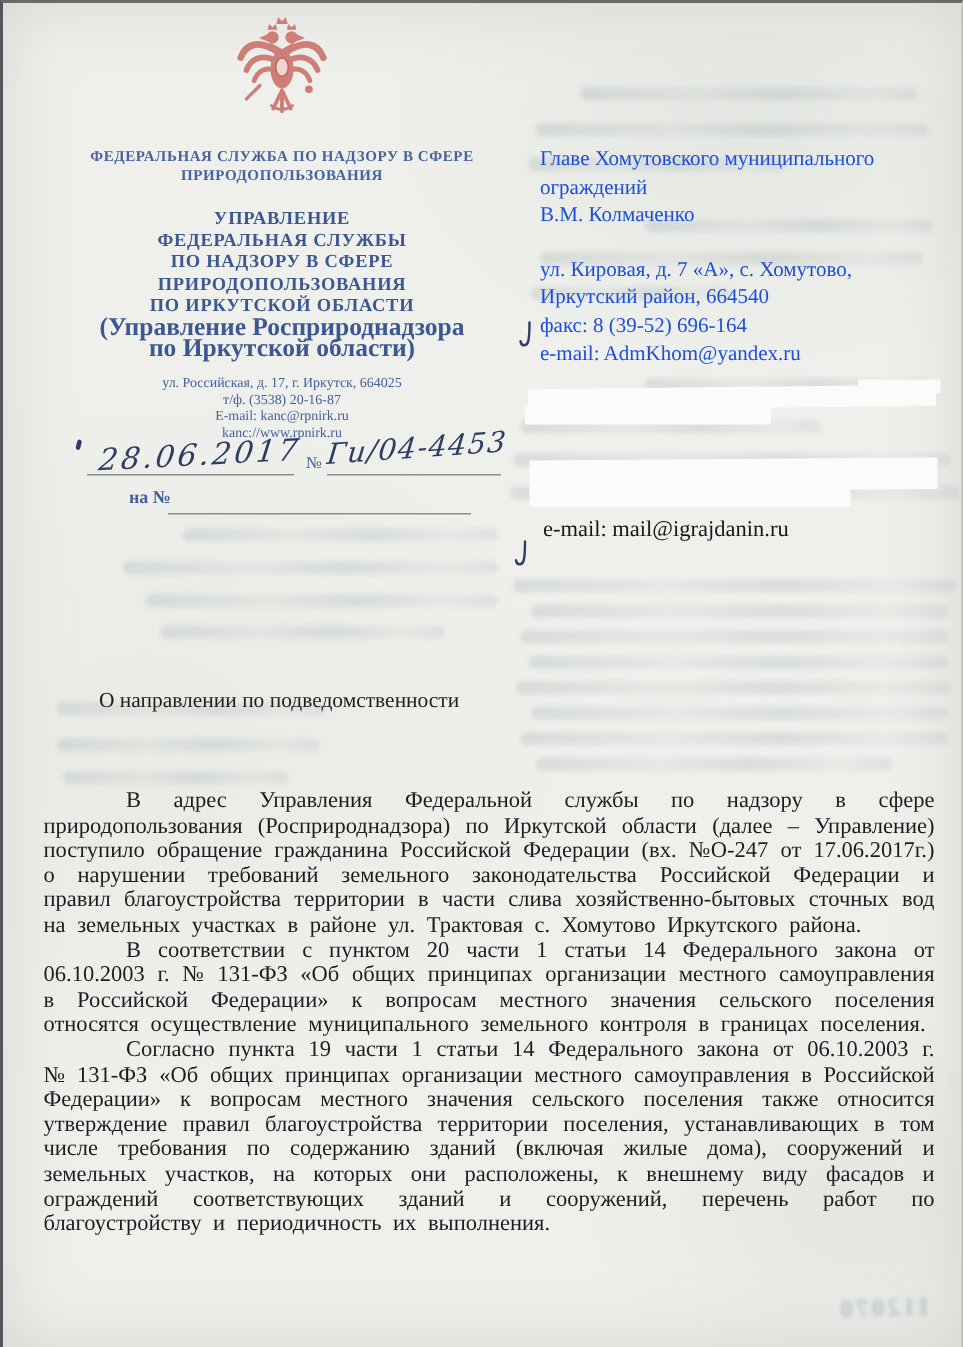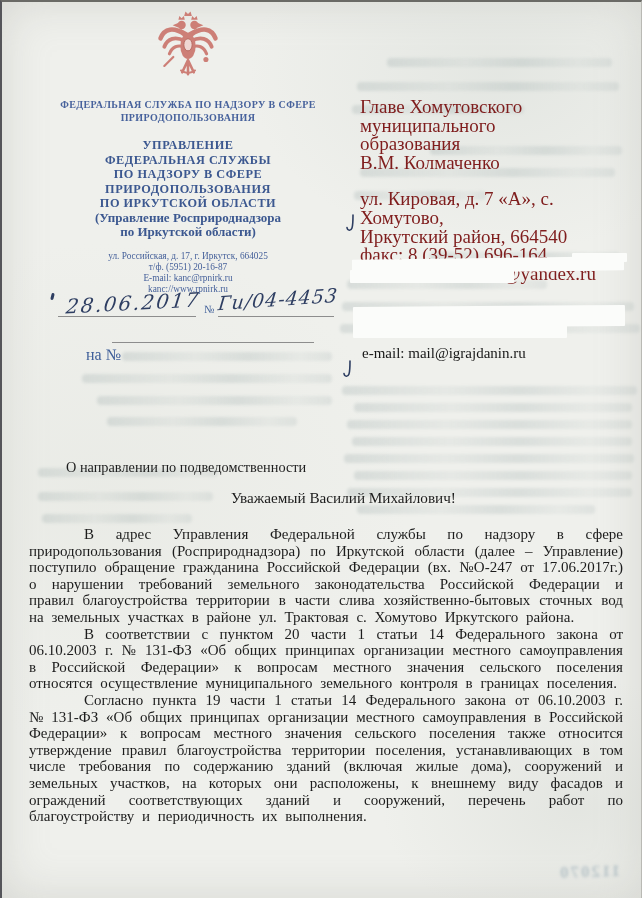--- a/index.html
+++ b/index.html
@@ -16,35 +16,35 @@
     background:
       radial-gradient(ellipse 420px 300px at 78% 8%, rgba(214,219,214,.45), transparent 60%),
       radial-gradient(ellipse 520px 420px at 15% 55%, rgba(228,230,224,.5), transparent 60%),
       radial-gradient(ellipse 300px 200px at 90% 90%, rgba(210,214,208,.4), transparent 65%);
   }
   
   .lh{position:absolute;left:28px;top:8px;width:316px;text-align:center;color:#3f5c95;z-index:3;}
   .emblem{display:block;margin:0 auto;}
   .agency-top{margin-top:12px;font-size:10px;line-height:13px;font-weight:bold;letter-spacing:.4px;color:#47629c;}
   .org-block{margin-top:14px;font-weight:bold;font-size:12.3px;line-height:14.6px;letter-spacing:.5px;color:#3c5890;}
-  .org-short{font-weight:bold;font-size:13px;line-height:14px;color:#3c5890;}
+  .org-short{font-weight:bold;font-size:17px;line-height:14px;color:#3c5890;}
   .contact{margin-top:12px;font-size:9.3px;line-height:11px;color:#45609a;}
   
   .hw{font-family:"DejaVu Serif",serif;font-style:italic;color:#2e3e62;z-index:4;position:absolute;white-space:nowrap;}
   .hw-date{left:64px;top:289px;font-size:20px;transform:rotate(-3deg) skewX(-10deg);letter-spacing:2px;}
   .hw-num{left:216px;top:286px;font-size:19px;transform:rotate(-4deg) skewX(-10deg);letter-spacing:1px;}
   .u-line{position:absolute;border-bottom:1.3px solid #8d8d8d;z-index:2;}
   .u-date{left:56px;top:314px;width:138px;}
   .u-num{left:216px;top:314px;width:116px;}
   .u-nano{left:110px;top:340px;width:202px;}
   .no-label{position:absolute;left:202px;top:301px;font-size:11px;color:#40609a;z-index:3;}
-  .nano-label{position:absolute;left:84px;top:344px;font-size:16px;color:#40609a;z-index:3;}
+  .nano-label{position:absolute;left:84px;top:322px;font-size:12px;color:#40609a;z-index:3;font-weight:bold;}
   .pen-dot{position:absolute;left:49px;top:291px;width:3px;height:7px;background:#2e3e62;transform:rotate(14deg);border-radius:2px;z-index:4;}
   
-  .recipient{position:absolute;left:358px;top:96px;width:272px;font-size:19px;line-height:18.6px;color:#7f1d1d;z-index:3;}
+  .recipient{position:absolute;left:358px;top:96px;width:272px;font-size:14px;line-height:18.6px;color:#1d4ed8;z-index:3;}
   .recipient .addr{margin-top:18px;}
   .recipient2{position:absolute;left:360px;top:342px;width:272px;font-size:15px;line-height:19px;color:#171717;z-index:4;}
   
   .redact{position:absolute;background:#fbfcfa;z-index:3;border-radius:1px;}
   
   .subject{position:absolute;left:64px;top:457px;font-size:14.3px;color:#1d1d1d;z-index:3;}
   .salutation{position:absolute;left:229px;top:487px;font-size:15.2px;color:#1b1b1b;z-index:3;}
   .body-text{position:absolute;left:27px;top:524px;width:594px;z-index:3;
     font-size:15px;line-height:16.6px;color:#1c1c1c;text-align:justify;word-spacing:4px;}
   .body-text p{margin:0;text-indent:55px;}
@@ -99,38 +99,38 @@
       <div>ПО НАДЗОРУ В СФЕРЕ</div>
       <div>ПРИРОДОПОЛЬЗОВАНИЯ</div>
       <div>ПО ИРКУТСКОЙ ОБЛАСТИ</div>
     </div>
     <div class="org-short">
       <div>(Управление Росприроднадзора</div>
       <div>по Иркутской области)</div>
     </div>
     <div class="contact">
       <div>ул. Российская, д. 17, г. Иркутск, 664025</div>
-      <div>т/ф. (5951) 20-16-87</div>
+      <div>т/ф. (3538) 20-16-87</div>
       <div>E-mail: kanc@rpnirk.ru</div>
       <div>kanc://www.rpnirk.ru</div>
     </div>
   </div>
 
   <div class="pen-dot"></div>
   <div class="hw hw-date">28.06.2017</div>
   <div class="u-line u-date"></div>
   <div class="no-label">№</div>
   <div class="hw hw-num">Ги/04-4453</div>
   <div class="u-line u-num"></div>
   <div class="nano-label">на №</div>
   <div class="u-line u-nano"></div>
 
   <div class="recipient">
     <div>Главе Хомутовского муниципального</div>
-    <div>образования</div>
+    <div>ограждений</div>
     <div>В.М. Колмаченко</div>
     <div class="addr">
       <div>ул. Кировая, д. 7 «А», с. Хомутово,</div>
       <div>Иркутский район, 664540</div>
       <div>факс: 8 (39-52) 696-164</div>
       <div>e-mail: AdmKhom@yandex.ru</div>
     </div>
   </div>
 
   <div class="redact" style="left:350px;top:256px;width:272px;height:14px;transform:rotate(-0.7deg);"></div>
@@ -144,21 +144,20 @@
   </div>
 
   <svg class="pen-mark" style="left:344px;top:212px;" width="10" height="18" viewBox="0 0 10 18">
     <path d="M7 1 C7 7 7 11 6 14 C5 17 1.5 17 1 13.5" stroke="#2e3e62" stroke-width="1.6" fill="none" stroke-linecap="round"></path>
   </svg>
   <svg class="pen-mark" style="left:341px;top:358px;" width="10" height="18" viewBox="0 0 10 18">
     <path d="M7 1 C7 7 7 11 6 14 C5 17 1.5 17 1 13.5" stroke="#2e3e62" stroke-width="1.6" fill="none" stroke-linecap="round"></path>
   </svg>
 
   <div class="subject">О направлении по подведомственности</div>
-  <div class="salutation">Уважаемый Василий Михайлович!</div>
 
   <div class="body-text">
     <p>В адрес Управления Федеральной службы по надзору в сфере природопользования (Росприроднадзора) по Иркутской области (далее – Управление) поступило обращение гражданина Российской Федерации (вх. №О-247 от 17.06.2017г.) о нарушении требований земельного законодательства Российской Федерации и правил благоустройства территории в части слива хозяйственно-бытовых сточных вод на земельных участках в районе ул. Трактовая с. Хомутово Иркутского района.</p>
     <p>В соответствии с пунктом 20 части 1 статьи 14 Федерального закона от 06.10.2003 г. № 131-ФЗ «Об общих принципах организации местного самоуправления в Российской Федерации» к вопросам местного значения сельского поселения относятся осуществление муниципального земельного контроля в границах поселения.</p>
     <p>Согласно пункта 19 части 1 статьи 14 Федерального закона от 06.10.2003 г. № 131-ФЗ «Об общих принципах организации местного самоуправления в Российской Федерации» к вопросам местного значения сельского поселения также относится утверждение правил благоустройства территории поселения, устанавливающих в том числе требования по содержанию зданий (включая жилые дома), сооружений и земельных участков, на которых они расположены, к внешнему виду фасадов и ограждений соответствующих зданий и сооружений, перечень работ по благоустройству и периодичность их выполнения.</p>
   </div>
 
   <div class="ghost-num">112070</div>
 <div class="ghost" style="left: 385px; top: 56px; width: 225px;"></div>
     <div class="ghost" style="left: 355px; top: 80px; width: 262px;"></div>

